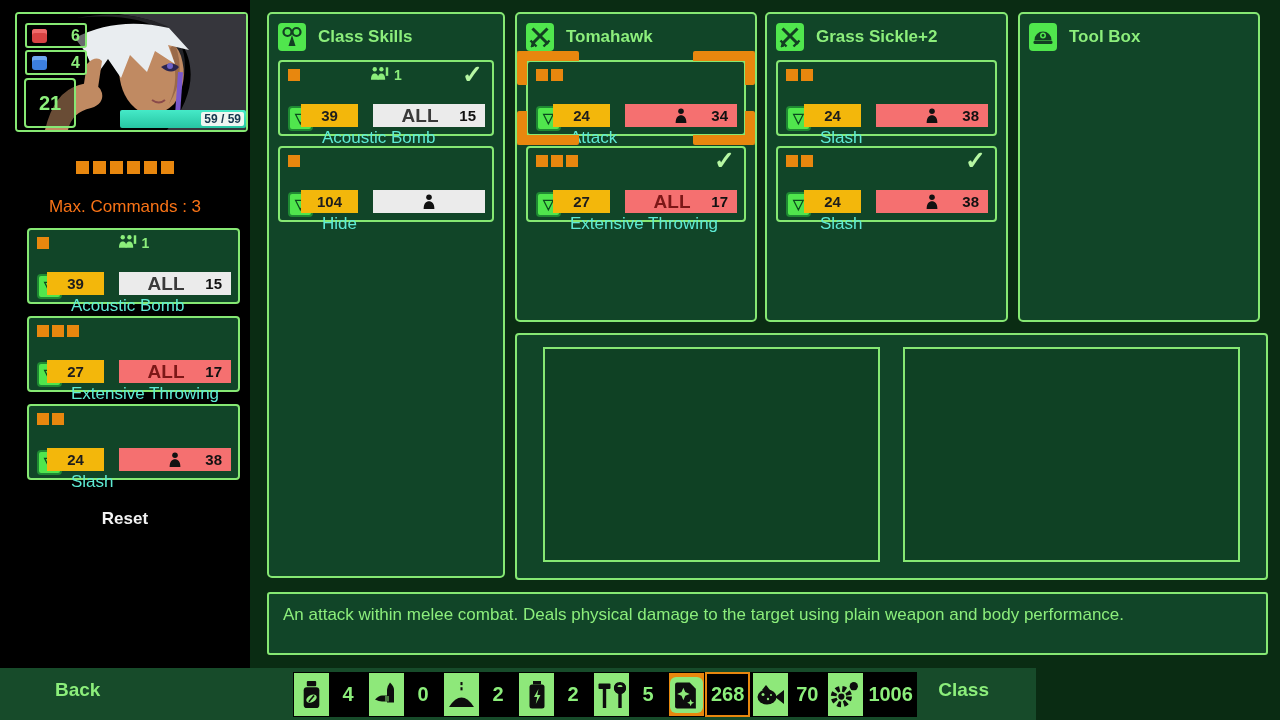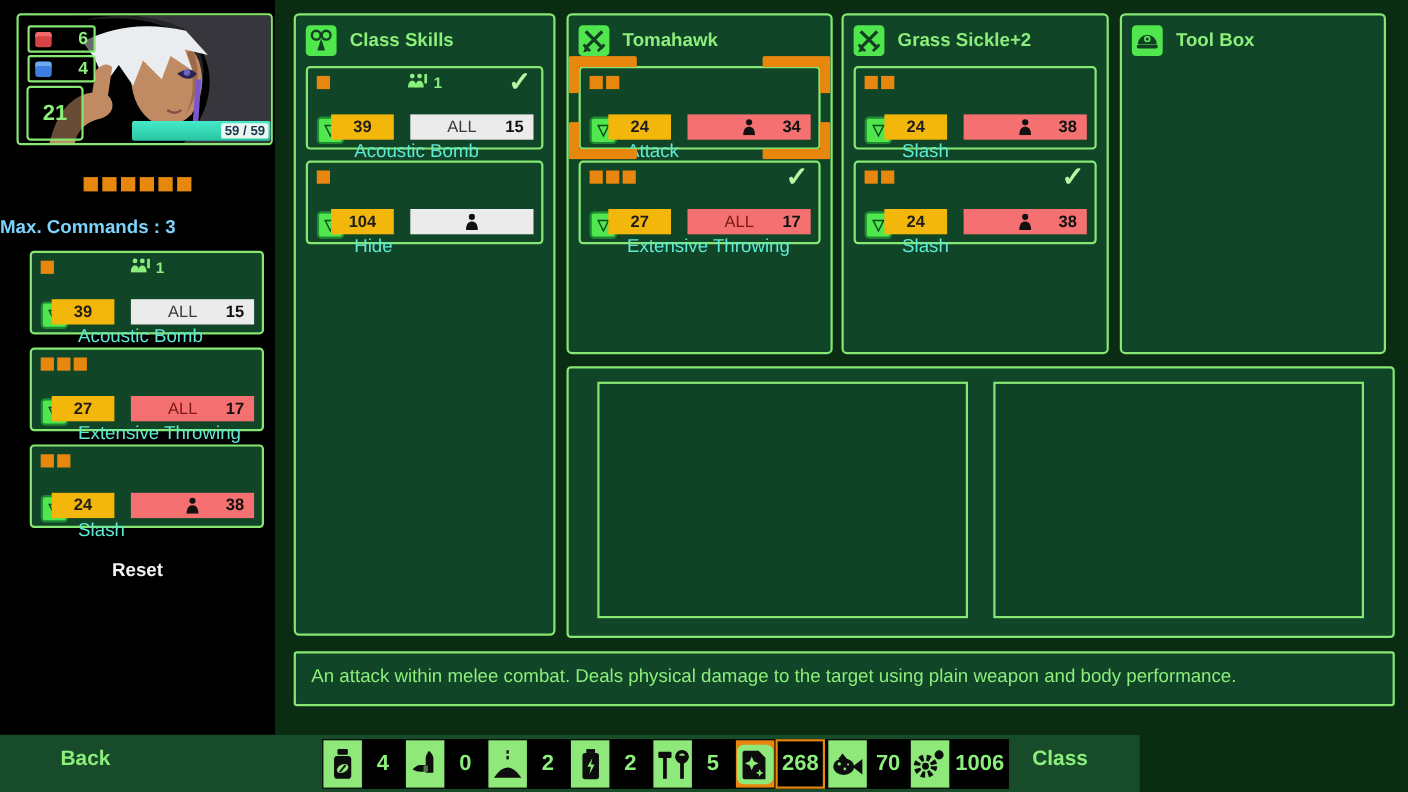--- a/index.html
+++ b/index.html
@@ -24,22 +24,22 @@
   .stat-num { margin-left:auto; color:#8cee7b; font-size:16px; font-weight:bold; }
   .level-box { position:absolute; left:7px; top:64px; width:52px; height:50px; border:2px solid #86e873;
     border-radius:4px; background:rgba(0,0,0,.45); color:#8cee7b; font-size:20px; font-weight:bold;
     display:flex; align-items:center; justify-content:center; z-index:2;}
   .hp-bar { position:absolute; left:103px; top:96px; width:126px; height:18px; z-index:2;
     background:linear-gradient(180deg,#45eac8,#27c5a2); border-radius:2px;
     display:flex; align-items:center; justify-content:flex-end; padding-right:2px; }
   .hp-text { font-size:12px; font-weight:bold; color:#16384f; background:#eef6f1; padding:0 3px; border-radius:2px; }
   .cmd-squares { position:absolute; left:0; top:161px; width:250px; display:flex; justify-content:center; gap:4px; }
   .cmd-squares .sq { width:13px; height:13px; background:#e8870e; }
-  .max-commands { position:absolute; left:0; top:197px; width:250px; 
-    color:#7dd3fc; font-size:17px; font-weight:bold; }
+  .max-commands { position:absolute; left:0; top:197px; width:250px; text-align:center;
+    color:#f97316; font-size:17px; font-weight:normal; }
   .side-stack { position:absolute; left:27px; top:228px; width:213px; display:flex; flex-direction:column; gap:12px; }
   .reset-btn { position:absolute; left:0; top:509px; width:250px; text-align:center;
     color:#f2f2f2; font-size:17px; font-weight:bold; cursor:pointer; }
 
   
   .skill-card { position:relative; height:76px; border:2px solid #86e873; border-radius:4px; background:#114528; }
   .card-squares { position:absolute; top:7px; left:8px; display:flex; gap:3px; }
   .card-squares .sq { width:12px; height:12px; background:#e8870e; }
   .card-uses { position:absolute; top:4px; left:0; right:0; display:flex; justify-content:center;
     align-items:center; gap:5px; color:#8cee7b; font-size:14px; font-weight:bold; }
@@ -47,21 +47,21 @@
   .card-mid { position:absolute; top:26px; left:8px; display:flex; align-items:center; gap:9px; }
   .skill-glyph { width:25px; height:25px; background:#50e64d; border:2px solid #1f8a33; border-radius:4px;
     color:#0b4a1d; font-size:14px; font-weight:bold; display:flex; align-items:center; justify-content:center; }
   .skill-name { color:#5eead4; font-size:17px; font-weight:normal; white-space:nowrap;margin-top:40px; }
   .card-bars { position:absolute; bottom:7px; right:7px; display:flex; gap:15px; }
   .bar { height:23px; display:flex; align-items:center; justify-content:center; font-size:15px; font-weight:bold; }
   .bar.speed { width:57px; background:#f3b70b; color:#1d1d1d; }
   .bar.target { width:112px; position:relative; }
   .bar.target.white { background:#ebebeb; }
   .bar.target.red   { background:#f57070; }
-  .all-label { position:absolute; left:42%; transform:translateX(-50%); font-size:15px; font-weight:normal; }
+  .all-label { position:absolute; left:42%; transform:translateX(-50%); font-size:19px; font-weight:bold; }
   .bar.target.white .all-label { color:#3a3a3a; }
   .bar.target.red   .all-label { color:#7c1717; }
   .power { position:absolute; right:9px; color:#111; }
   .person { position:absolute; left:50%; transform:translateX(-50%); display:flex; }
   
   .corner { position:absolute; width:62px; height:34px; border:0 solid #e8870e; z-index:5; border-radius:2px; }
   .corner.tl { top:-11px; left:-11px;  border-top-width:10px; border-left-width:10px; }
   .corner.tr { top:-11px; right:-11px; border-top-width:10px; border-right-width:10px; }
   .corner.bl { bottom:-11px; left:-11px;  border-bottom-width:10px; border-left-width:10px; }
   .corner.br { bottom:-11px; right:-11px; border-bottom-width:10px; border-right-width:10px; }
@@ -76,21 +76,21 @@
   .panel-icon { width:28px; height:28px; background:#50e64d; border-radius:4px; color:#123f22;
     display:flex; align-items:center; justify-content:center; }
   .panel-title { color:#8cee7b; font-size:17px; font-weight:bold; white-space:nowrap; }
   .panel-cards { display:flex; flex-direction:column; gap:10px; padding:1px 9px; }
 
   
   .preview { position:absolute; left:515px; top:333px; width:753px; height:247px;
     border:2px solid #86e873; border-radius:4px; background:#114528;
     display:flex; gap:23px; padding:12px 26px 16px; }
   .preview-box { flex:1; border:2px solid #86e873; background:#0f4124; }
-  .desc { position:absolute; left:267px; top:592px; width:1001px; height:50px;
+  .desc { position:absolute; left:267px; top:592px; width:1001px; height:63px;
     border:2px solid #86e873; border-radius:3px; background:#114528;
     color:#8cee7b; font-size:17px; padding:11px 14px; }
 
   
   .footer { position:absolute; left:0; top:668px; width:1036px; height:52px; background:#174b2a; }
   .back-btn   { position:absolute; left:55px;  top:11px; color:#8cee7b; font-size:19px; font-weight:bold; cursor:pointer; }
   .manual-btn { position:absolute; right:47px; top:11px; color:#8cee7b; font-size:19px; font-weight:bold; cursor:pointer; }
   .item-bar { position:absolute; left:293px; top:4px; height:45px; display:flex; background:#000; }
   .item { display:flex; margin-right:2px; }
   .item:last-child { margin-right:0; }

